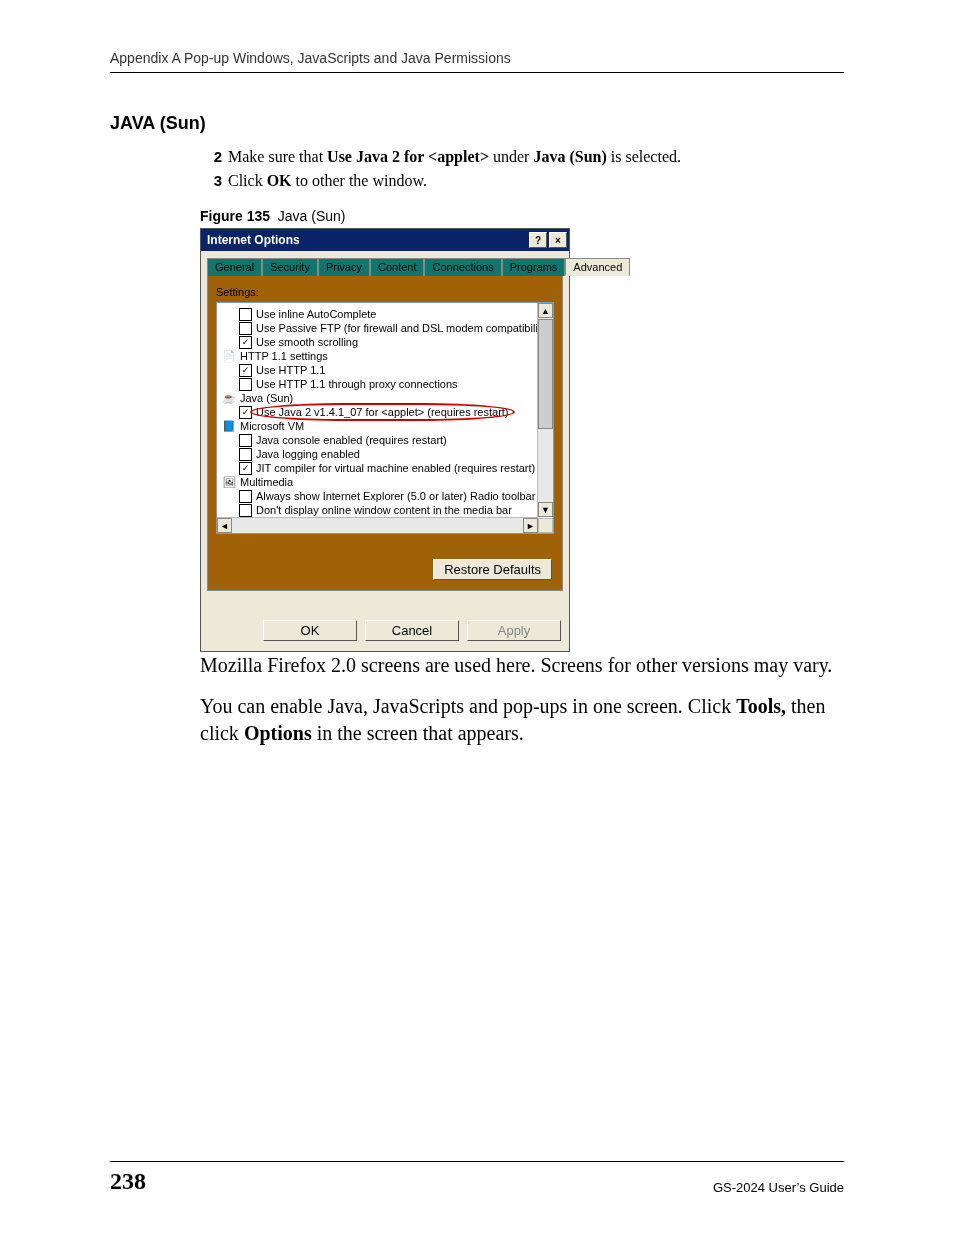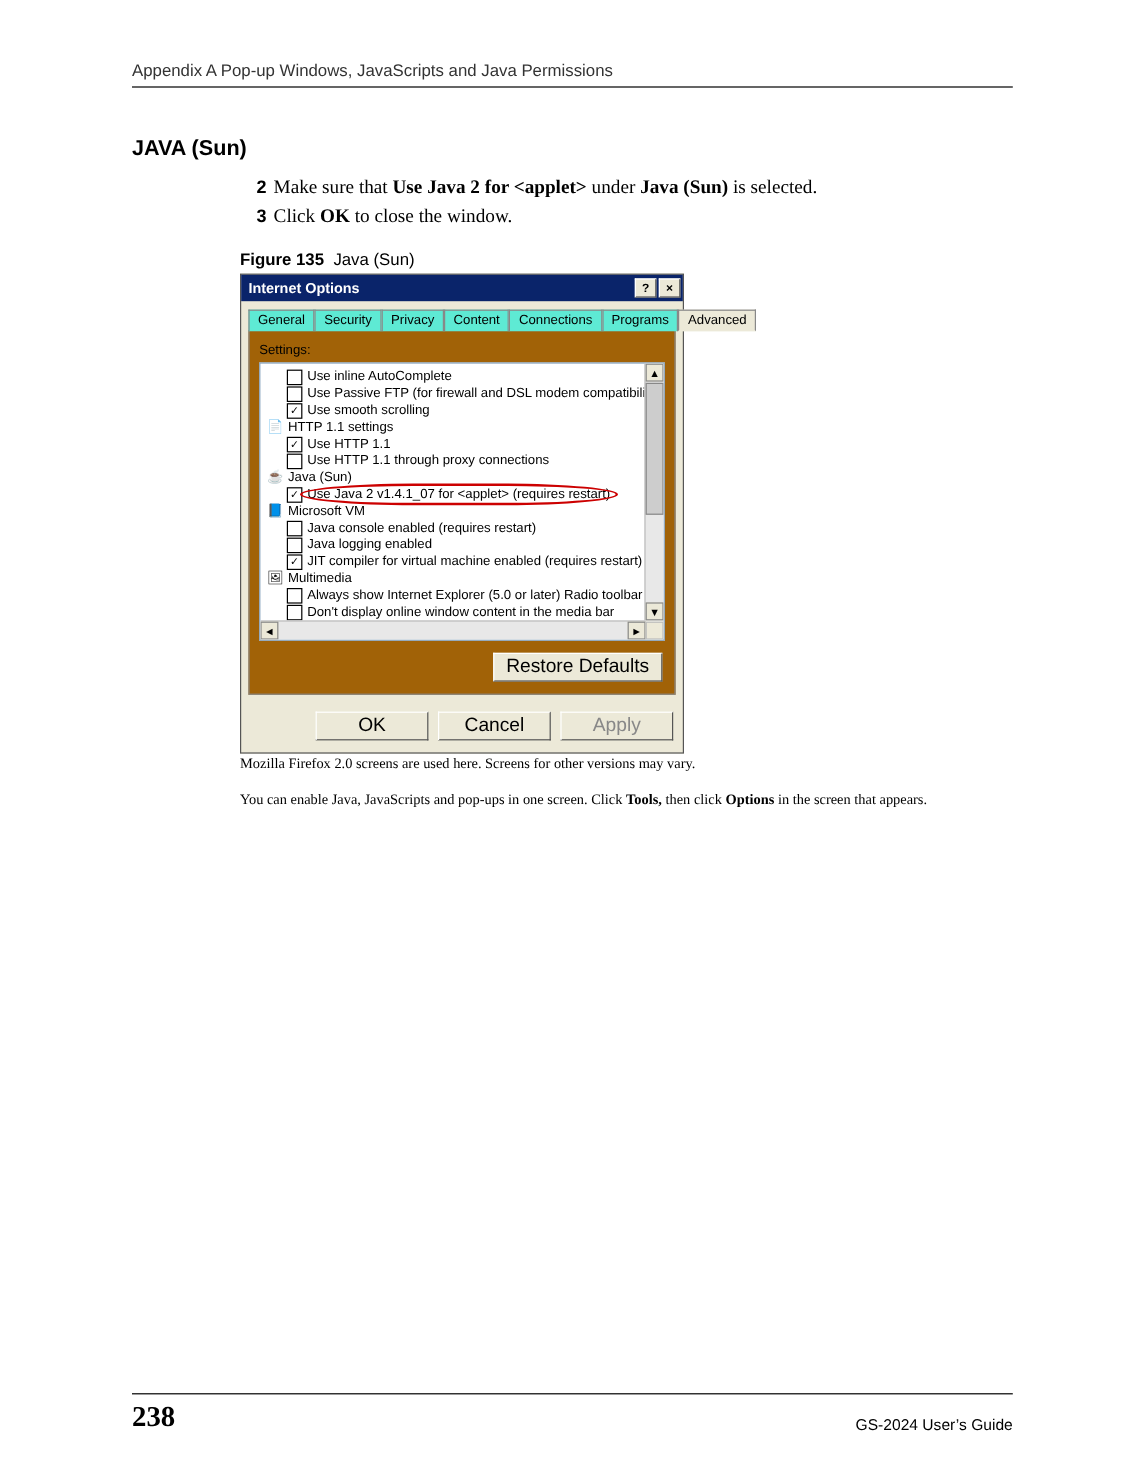--- a/index.html
+++ b/index.html
@@ -88,21 +88,21 @@
   .tabstrip {
     display: flex;
     padding: 6px 6px 0 6px;
     gap: 0;
     font-size: 11px;
   }
   .tab {
     padding: 2px 7px;
     border: 1px solid #888;
     border-bottom: none;
-    background: #5eead4;
+    background: #0f766e;
     border-right-width: 1px;
     position: relative;
     top: 1px;
   }
   .tab.active {
     background: #ece9d8;
     border-bottom: 1px solid #ece9d8;
     z-index: 2;
   }
   .tabpane {
@@ -184,41 +184,42 @@
   }
   .corner {
     position:absolute; right:0; bottom:0; width:15px; height:15px;
     background:#ece9d8; border:1px solid #bbb; box-sizing:border-box;
   }
   .restore-row {
     display:flex; justify-content:flex-end; padding:10px 2px 2px 2px;
   }
   .winbtn {
     font-family: Tahoma, sans-serif;
-    font-size:16px;
+    font-size:13px;
     background:#ece9d8;
     border:1px solid #555;
     border-top-color:#fff; border-left-color:#fff;
     padding: 2px 10px;
     min-width: 72px;
     text-align:center;
+    margin-top:15px;
   }
   .winbtn.disabled { color:#888; }
   .btnrow {
     display:flex; justify-content:flex-end; gap:8px;
     padding: 8px 8px 10px 8px;
   }
   h2.mozilla {
     font-family: Arial, Helvetica, sans-serif;
     font-size: 26px;
     font-weight: bold;
     margin: 48px 0 18px 0;
   }
   p.body {
-    font-size: 12px;
+    font-size: 20px;
     margin: 0 0 14px 90px;
     line-height: 1.35;
   }
   .footer {
     position: absolute;
     left: 110px; right: 110px; bottom: 40px;
     border-top: 1px solid #000;
     padding-top: 6px;
     display:flex; justify-content:space-between; align-items:flex-end;
     font-family: Arial, Helvetica, sans-serif;
@@ -232,21 +233,21 @@
 <div class="page">
   <div class="header-line">Appendix A Pop-up Windows, JavaScripts and Java Permissions</div>
 
   <h3 class="section-title">JAVA (Sun)</h3>
 
   <ol class="steps">
     <li>
       <span class="num">2</span><span>Make sure that </span><b>Use Java 2 for &lt;applet&gt;</b><span> under </span><b>Java (Sun)</b><span> is selected.</span>
     </li>
     <li>
-      <span class="num">3</span><span>Click </span><b>OK</b><span> to close the window.</span>
+      <span class="num">3</span><span>Click </span><b>OK</b><span> to other the window.</span>
     </li>
   </ol>
 
   <div class="figure-caption">
     <b>Figure 135</b>&nbsp;&nbsp;<span>Java (Sun)</span>
   </div>
 
   <div class="dialog-wrap">
     <div class="titlebar">
       <span class="caption">Internet Options</span>

